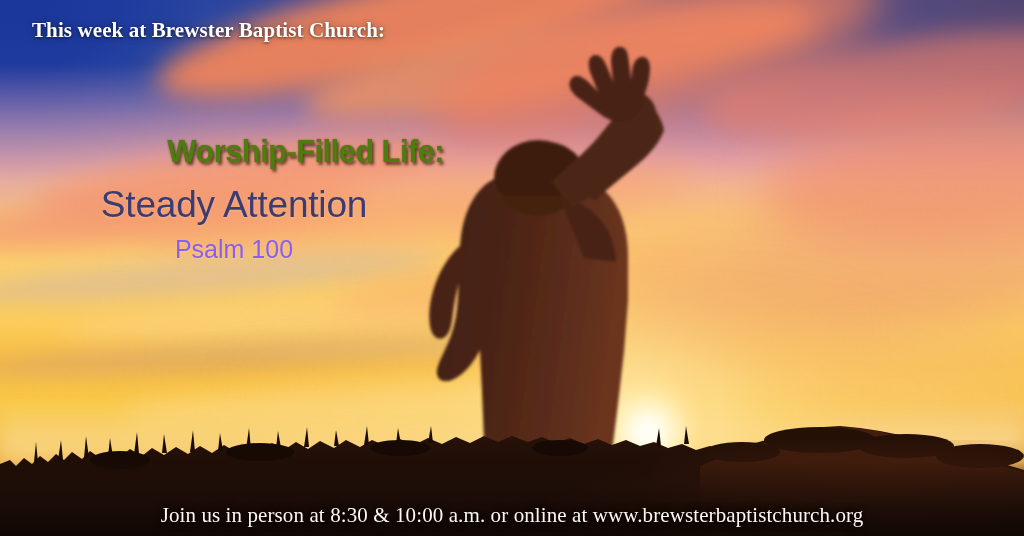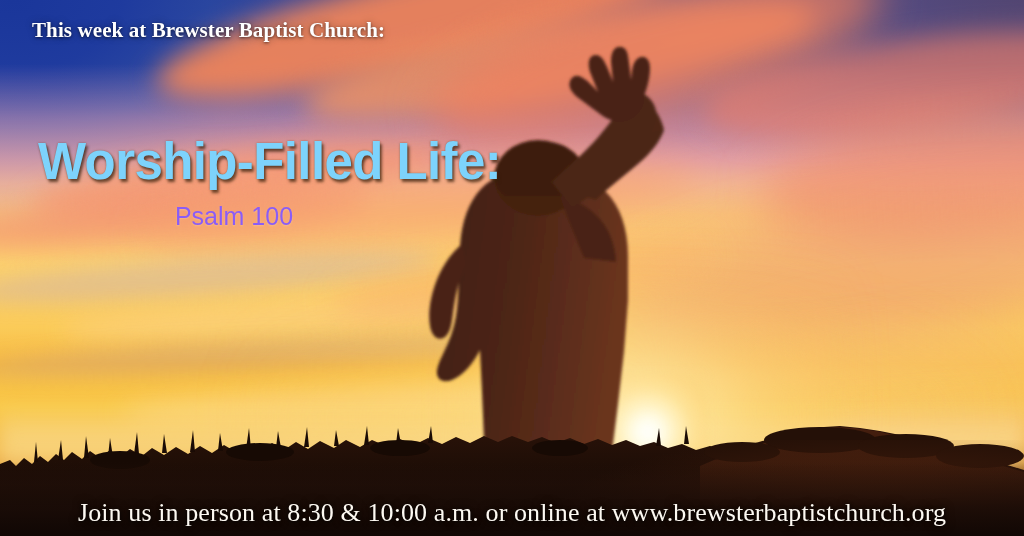--- a/index.html
+++ b/index.html
@@ -174,23 +174,23 @@
     font-weight:bold; font-size:21px; letter-spacing:0.1px;
     color:#ffffff;
     text-shadow:0 1px 3px rgba(0,0,0,0.55), 0 0 9px rgba(0,0,0,0.30);
     white-space:nowrap;
   }
 
   .textblock { position:absolute; left:24px; top:136px; width:420px; }
 
   .headline {
     font-weight:bold;
-    font-size:51px;
+    font-size:31px;
     line-height:1.0;
-    color:#7dd3fc;
+    color:#4d7c0f;
     letter-spacing:-0.6px;
     text-align:right;
     padding-left:14px;
     text-shadow:2px 3px 3px rgba(54,32,10,0.70), 0 0 2px rgba(90,52,16,0.50);
     white-space:nowrap;
   }
 
   .subhead {
     text-align:center;
     color:#3c3b72;
@@ -209,21 +209,21 @@
     line-height:1.2;
     margin-top:6px;
     letter-spacing:0px;
     text-shadow:0 1px 2px rgba(255,232,180,0.32);
   }
 
   .footer {
     position:absolute; left:0; right:0; bottom:8px;
     text-align:center;
     font-family:"Liberation Serif", serif;
-    font-size:26px;
+    font-size:21px;
     color:#fdf9f2;
     letter-spacing:0.1px;
     text-shadow:0 1px 4px rgba(0,0,0,0.80), 0 0 10px rgba(0,0,0,0.55);
     white-space:nowrap;
   }
 </style>
 </head>
 <body>
 
 <div id="poster">
@@ -421,20 +421,21 @@
     <div class="ground-warm"></div>
     <div class="ground-fade"></div>
   </div>
 
   <div class="eyebrow">This week at Brewster Baptist Church:</div>
 
   <div class="textblock">
     <div class="headline">Worship-Filled Life:</div>
 
     <div class="subhead">
+      <span class="ln">Steady Attention</span>
     </div>
 
     <div class="reference">Psalm 100</div>
   </div>
 
   <div class="footer">Join us in person at 8:30 &amp; 10:00 a.m. or online at www.brewsterbaptistchurch.org</div>
 
 </div>
 
 </body></html>

